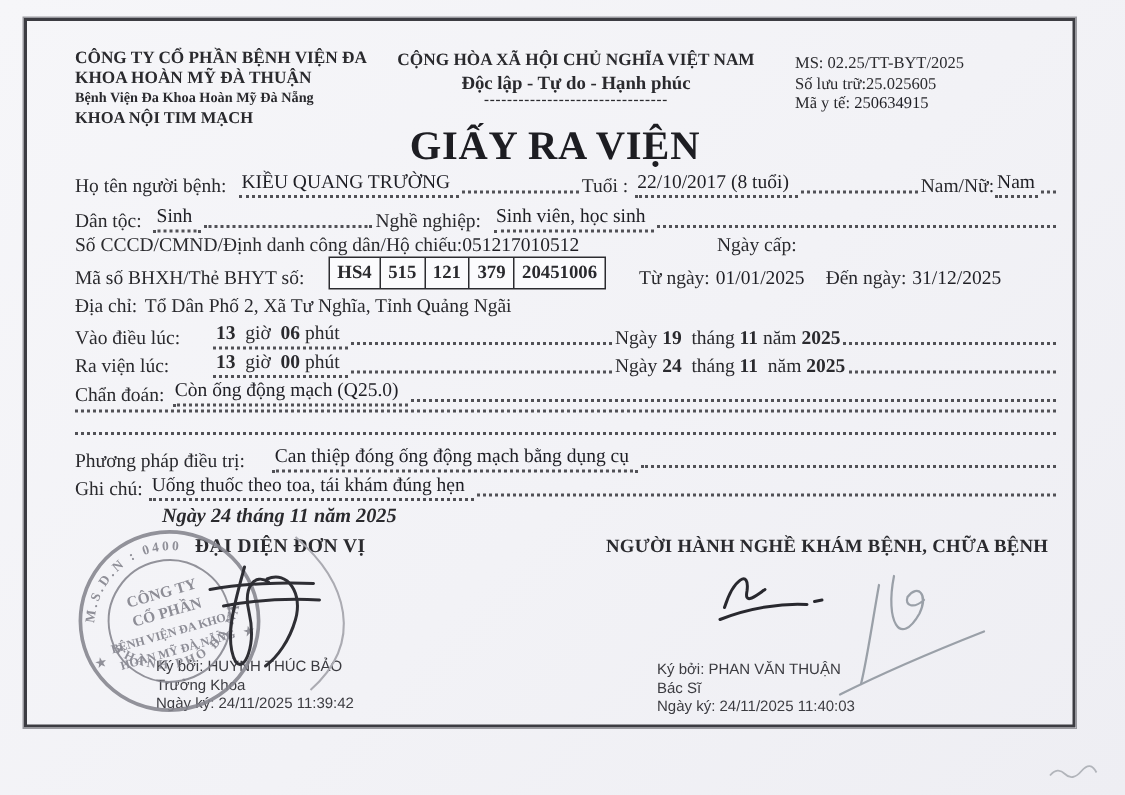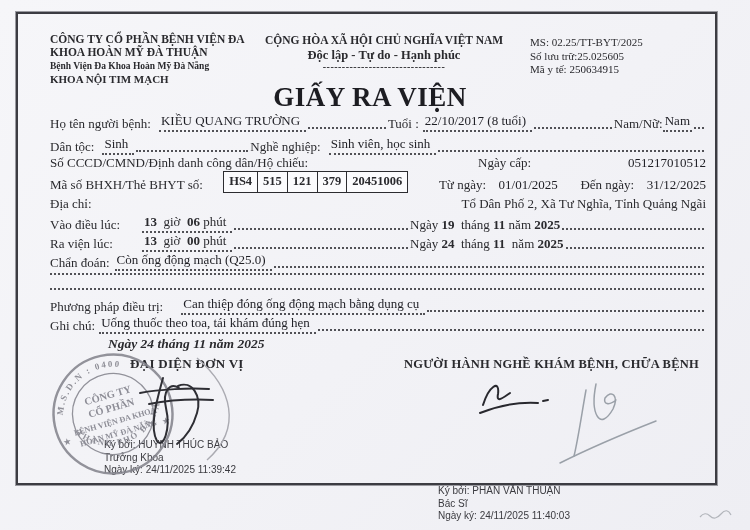--- a/index.html
+++ b/index.html
@@ -28,40 +28,40 @@
   .hcenter { position:absolute; left:238px; top:34px; width:292px; text-align:center; font-weight:bold; line-height:13px; }
   .hc1 { font-size:11.5px; }
   .hc2 { font-size:12.5px; line-height:16px; }
   .hc3 { font-size:10px; letter-spacing:0.5px; line-height:8px; }
   .hright { position:absolute; left:530px; top:36px; font-size:11px; line-height:13.5px; }
   .title {
     position:absolute; left:0; top:82px; width:740px; text-align:center;
     font-size:27px; font-weight:bold; letter-spacing:0.5px; color:#1d1d22;
   }
   
-  .row { position:absolute; left:50px; right:44px; display:flex; align-items:flex-end; font-size:13px; line-height:17px; white-space:nowrap;justify-content:space-between; }
+  .row { position:absolute; left:50px; right:44px; display:flex; align-items:flex-end; font-size:13px; line-height:17px; white-space:nowrap; }
   .seg { display:flex; align-items:flex-end; }
   .lbl { font-weight:normal; }
   .val { font-weight:normal; color:#1e1e24; }
   .dots { flex:1 1 auto; border-bottom:2px dotted #515156; margin:0 2px 3px 2px; min-width:8px; }
   .dots-fixed { flex:0 0 auto; border-bottom:2px dotted #515156; margin:0 2px 3px 2px; }
   .u { border-bottom:2px dotted #515156; padding:0 6px 1px 2px; }
   .sp { display:inline-block; width:8px; }
   .gap { display:inline-block; }
   
   .boxgroup { display:flex; border:1.5px solid #2c2c30; margin:0 0 0 16px; background:#fbfbfd; }
   .cell { border-left:1.5px solid #2c2c30; padding:1px 5px 2px; font-weight:bold; font-size:12.5px; text-align:center; }
   .cell:first-child { border-left:none; }
   
   .dateline { position:absolute; left:108px; top:336px; font-size:13.5px; font-weight:bold; font-style:italic; }
   .rep-left { position:absolute; left:130px; top:356px; font-size:13px; font-weight:bold; letter-spacing:0.3px; }
   .rep-right { position:absolute; left:404px; top:357px; font-size:12.5px; font-weight:bold; letter-spacing:0.2px; }
   .sigtext { position:absolute; font-family:"Liberation Sans", sans-serif; font-size:10px; line-height:12.5px; color:#3b3b40; }
   .sig-left-text { left:104px; top:439px; }
-  .sig-right-text { left:438px; top:441px;margin-top:44px; }
+  .sig-right-text { left:438px; top:441px; }
   .stamp { position:absolute; left:42px; top:348px; width:142px; height:132px; transform:rotate(-12deg); opacity:0.88; }
   .sigs { position:absolute; inset:0; pointer-events:none; }
 </style>
 </head>
 <body>
 
 <div class="page">
   <div class="frame"></div>
 
   <div class="hleft">

